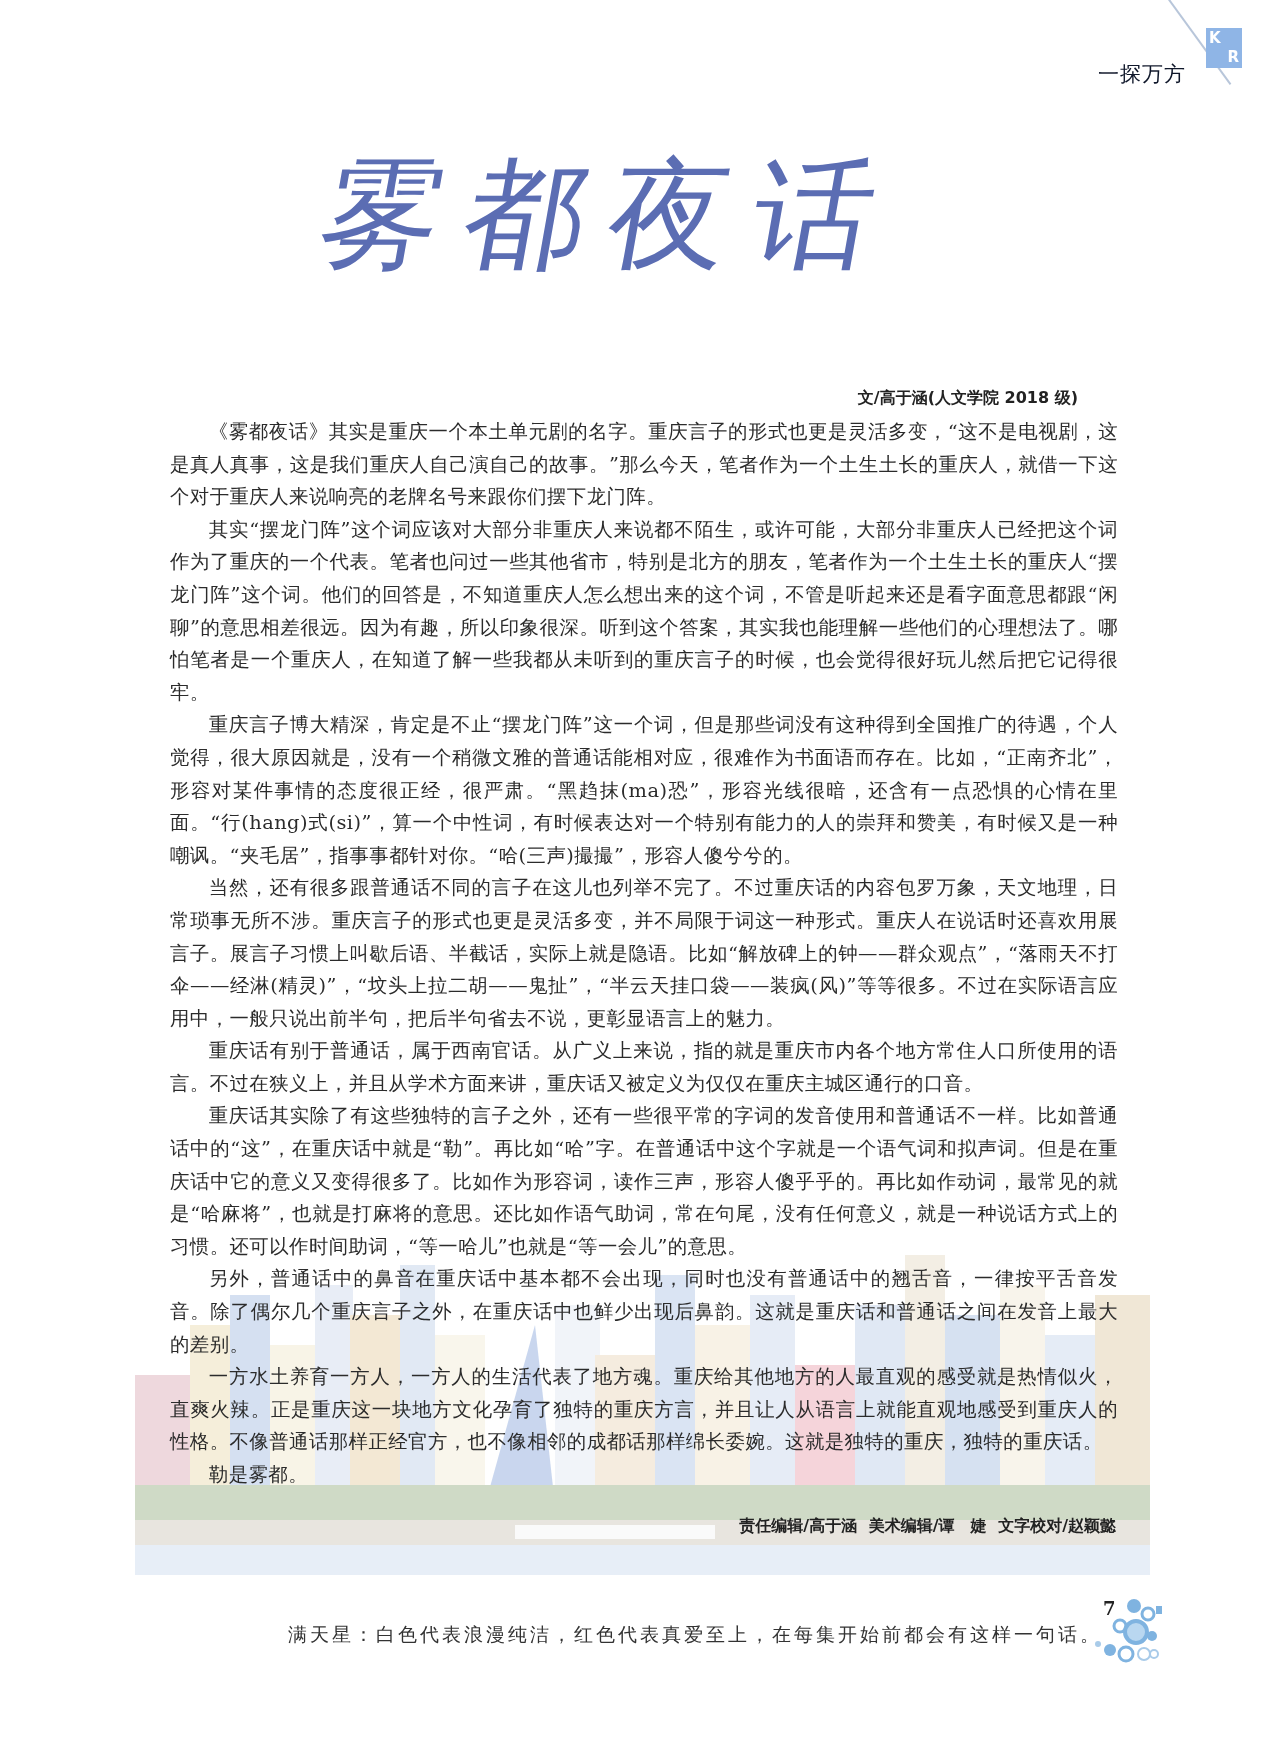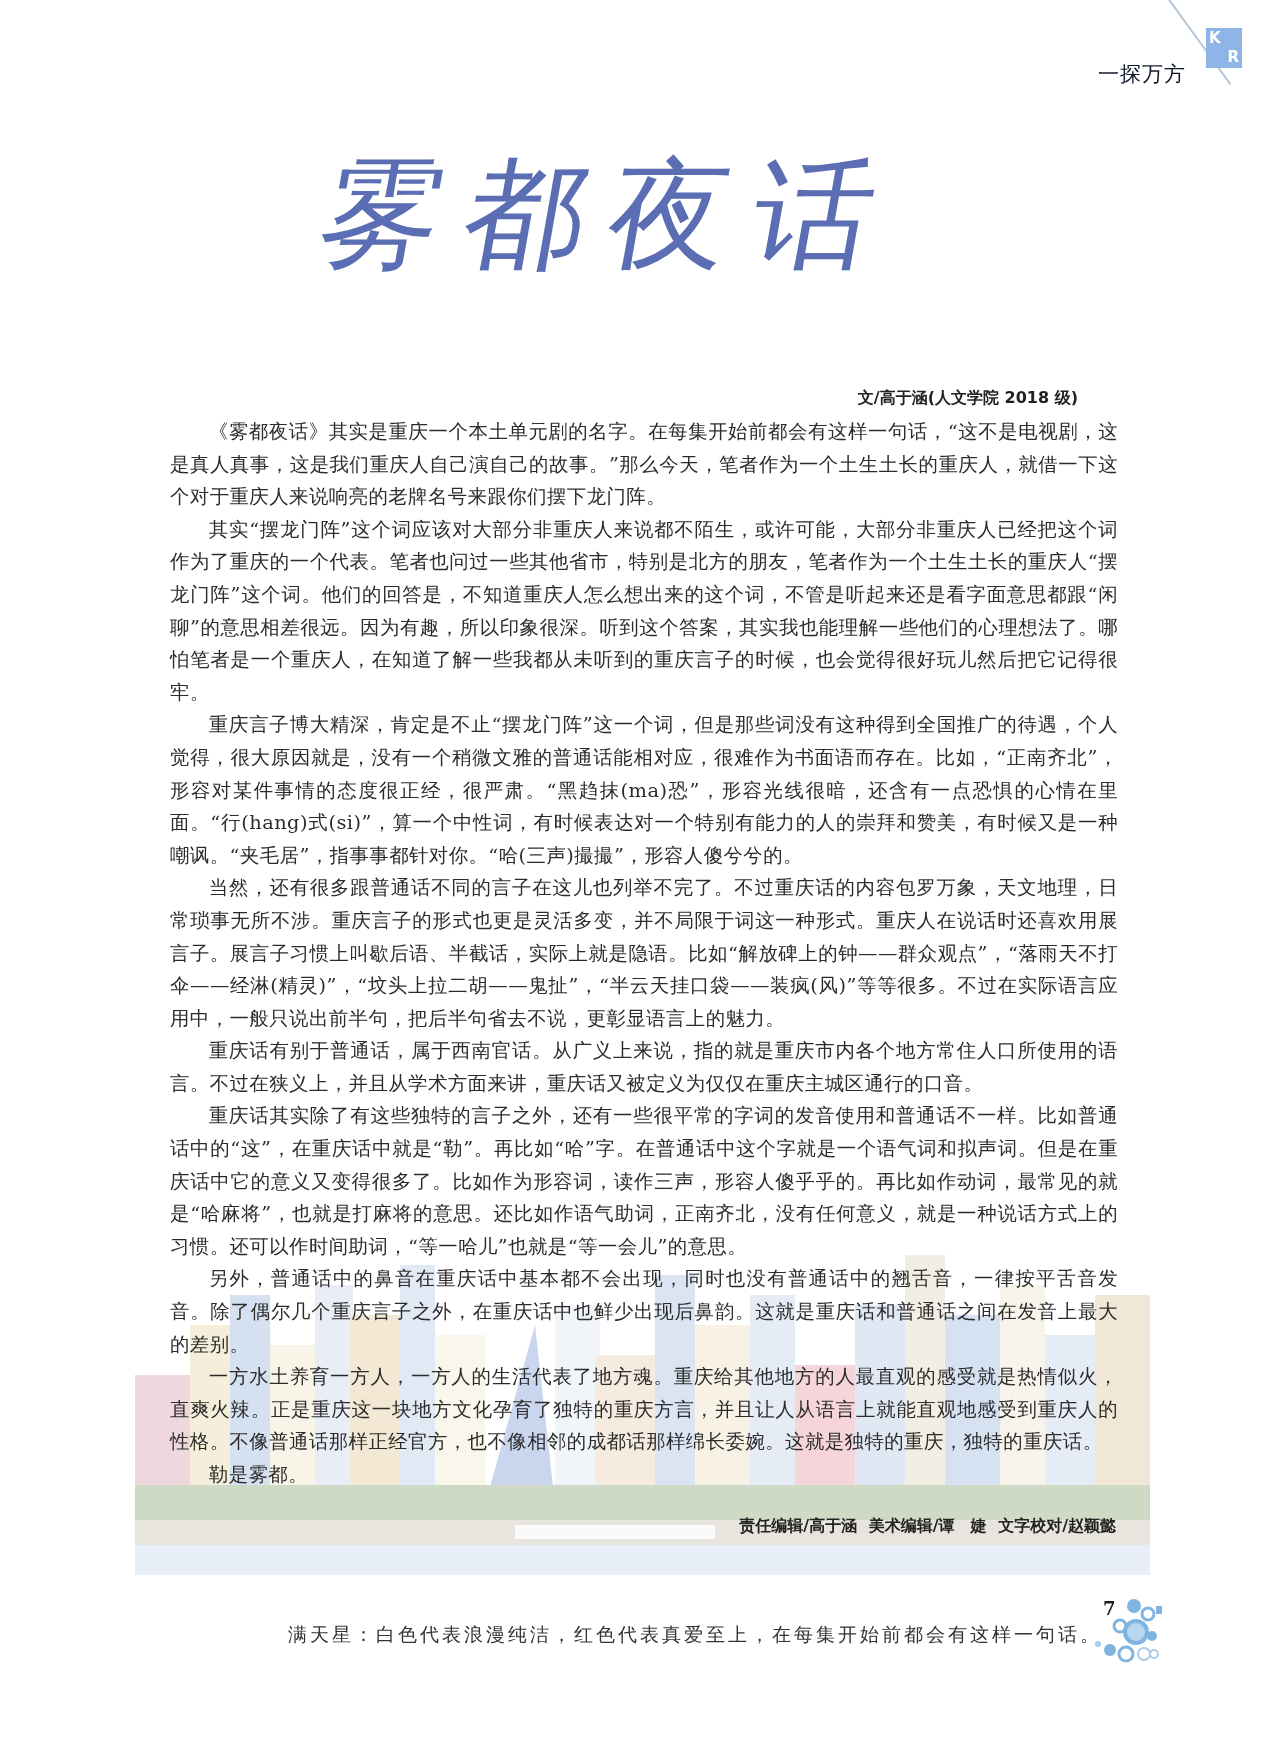--- a/index.html
+++ b/index.html
@@ -82,26 +82,26 @@
     <rect x="910" y="80" width="50" height="170" fill="#c3d2ea"></rect>
     <rect x="960" y="40" width="55" height="210" fill="#dcc8a0"></rect>
     <rect x="0" y="230" width="1015" height="40" fill="#8fa878"></rect>
     <rect x="0" y="265" width="1015" height="30" fill="#c9c2b4"></rect>
     <rect x="380" y="270" width="200" height="14" fill="#f4f4f4"></rect>
     <rect x="0" y="290" width="1015" height="30" fill="#c8d8ee"></rect>
   </g>
 </svg>
 
 <div class="body">
-  <p>《雾都夜话》其实是重庆一个本土单元剧的名字。在每集开始前都会有这样一句话，“这不是电视剧，这是真人真事，这是我们重庆人自己演自己的故事。”那么今天，笔者作为一个土生土长的重庆人，就借一下这个对于重庆人来说响亮的老牌名号来跟你们摆下龙门阵。</p>
+  <p>《雾都夜话》其实是重庆一个本土单元剧的名字。重庆言子的形式也更是灵活多变，“这不是电视剧，这是真人真事，这是我们重庆人自己演自己的故事。”那么今天，笔者作为一个土生土长的重庆人，就借一下这个对于重庆人来说响亮的老牌名号来跟你们摆下龙门阵。</p>
   <p>其实“摆龙门阵”这个词应该对大部分非重庆人来说都不陌生，或许可能，大部分非重庆人已经把这个词作为了重庆的一个代表。笔者也问过一些其他省市，特别是北方的朋友，笔者作为一个土生土长的重庆人“摆龙门阵”这个词。他们的回答是，不知道重庆人怎么想出来的这个词，不管是听起来还是看字面意思都跟“闲聊”的意思相差很远。因为有趣，所以印象很深。听到这个答案，其实我也能理解一些他们的心理想法了。哪怕笔者是一个重庆人，在知道了解一些我都从未听到的重庆言子的时候，也会觉得很好玩儿然后把它记得很牢。</p>
   <p>重庆言子博大精深，肯定是不止“摆龙门阵”这一个词，但是那些词没有这种得到全国推广的待遇，个人觉得，很大原因就是，没有一个稍微文雅的普通话能相对应，很难作为书面语而存在。比如，“正南齐北”，形容对某件事情的态度很正经，很严肃。“黑趋抹(ma)恐”，形容光线很暗，还含有一点恐惧的心情在里面。“行(hang)式(si)”，算一个中性词，有时候表达对一个特别有能力的人的崇拜和赞美，有时候又是一种嘲讽。“夹毛居”，指事事都针对你。“哈(三声)撮撮”，形容人傻兮兮的。</p>
   <p>当然，还有很多跟普通话不同的言子在这儿也列举不完了。不过重庆话的内容包罗万象，天文地理，日常琐事无所不涉。重庆言子的形式也更是灵活多变，并不局限于词这一种形式。重庆人在说话时还喜欢用展言子。展言子习惯上叫歇后语、半截话，实际上就是隐语。比如“解放碑上的钟——群众观点”，“落雨天不打伞——经淋(精灵)”，“坟头上拉二胡——鬼扯”，“半云天挂口袋——装疯(风)”等等很多。不过在实际语言应用中，一般只说出前半句，把后半句省去不说，更彰显语言上的魅力。</p>
   <p>重庆话有别于普通话，属于西南官话。从广义上来说，指的就是重庆市内各个地方常住人口所使用的语言。不过在狭义上，并且从学术方面来讲，重庆话又被定义为仅仅在重庆主城区通行的口音。</p>
-  <p>重庆话其实除了有这些独特的言子之外，还有一些很平常的字词的发音使用和普通话不一样。比如普通话中的“这”，在重庆话中就是“勒”。再比如“哈”字。在普通话中这个字就是一个语气词和拟声词。但是在重庆话中它的意义又变得很多了。比如作为形容词，读作三声，形容人傻乎乎的。再比如作动词，最常见的就是“哈麻将”，也就是打麻将的意思。还比如作语气助词，正南齐北，没有任何意义，就是一种说话方式上的习惯。还可以作时间助词，“等一哈儿”也就是“等一会儿”的意思。</p>
+  <p>重庆话其实除了有这些独特的言子之外，还有一些很平常的字词的发音使用和普通话不一样。比如普通话中的“这”，在重庆话中就是“勒”。再比如“哈”字。在普通话中这个字就是一个语气词和拟声词。但是在重庆话中它的意义又变得很多了。比如作为形容词，读作三声，形容人傻乎乎的。再比如作动词，最常见的就是“哈麻将”，也就是打麻将的意思。还比如作语气助词，常在句尾，没有任何意义，就是一种说话方式上的习惯。还可以作时间助词，“等一哈儿”也就是“等一会儿”的意思。</p>
   <p>另外，普通话中的鼻音在重庆话中基本都不会出现，同时也没有普通话中的翘舌音，一律按平舌音发音。除了偶尔几个重庆言子之外，在重庆话中也鲜少出现后鼻韵。这就是重庆话和普通话之间在发音上最大的差别。</p>
   <p>一方水土养育一方人，一方人的生活代表了地方魂。重庆给其他地方的人最直观的感受就是热情似火，直爽火辣。正是重庆这一块地方文化孕育了独特的重庆方言，并且让人从语言上就能直观地感受到重庆人的性格。不像普通话那样正经官方，也不像相邻的成都话那样绵长委婉。这就是独特的重庆，独特的重庆话。</p>
   <p>勒是雾都。</p>
 </div>
 
 <div class="credits">责任编辑/高于涵  美术编辑/谭　婕  文字校对/赵颖懿</div>
 
 <div class="footer-quote">满天星：白色代表浪漫纯洁，红色代表真爱至上，在每集开始前都会有这样一句话。</div>
 <svg class="footer-deco" viewBox="0 0 80 80">
   <circle cx="42" cy="14" r="7" fill="#7fb3e0"></circle>

